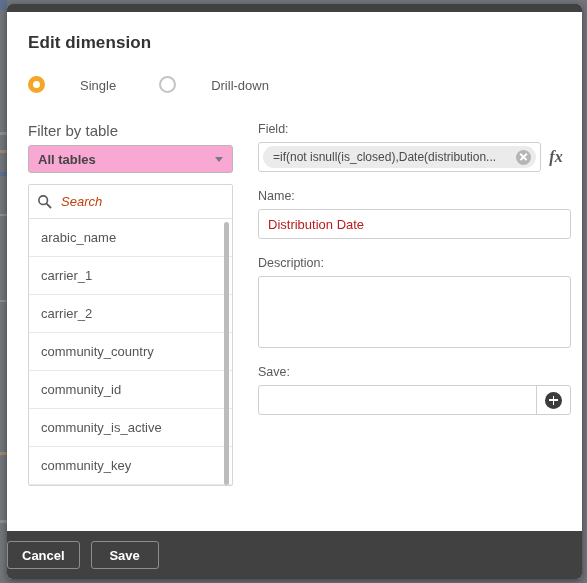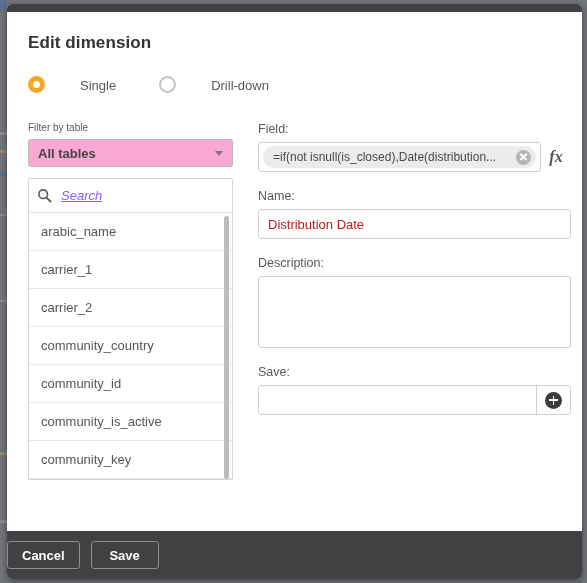--- a/index.html
+++ b/index.html
@@ -76,21 +76,21 @@
   .radio-label {
     margin-left: 9px;
     font-size: 13px;
     color: #595959;
   }
 
   
   .left-col { position: absolute; left: 21px; top: 110px; width: 205px; }
 
   .fld-label {
-    font-size: 10px;
+    font-size: 15px;
     color: #595959;
     margin-bottom: 6px;
   }
 
   .select-box {
     height: 28px;
     border: 1px solid #b8b8b8;
     border-radius: 3px;
     background: #f9a8d4;
     display: flex; align-items: center;
@@ -120,22 +120,21 @@
     height: 34px;
     display: flex; align-items: center;
     padding: 0 8px;
     border-bottom: 1px solid #e2e2e2;
   }
   .search-row svg { display: block; }
   .search-text {
     margin-left: 9px;
     font-size: 13px;
     font-style: italic;
-    color: #8b5cf6;
-    text-decoration: underline;
+    color: #c2410c;
   }
   .field-list { position: relative; }
   .field-item {
     height: 38px;
     display: flex; align-items: center;
     padding: 0 12px;
     font-size: 13px;
     color: #555555;
     border-bottom: 1px solid #e8e8e8;
     cursor: pointer;

